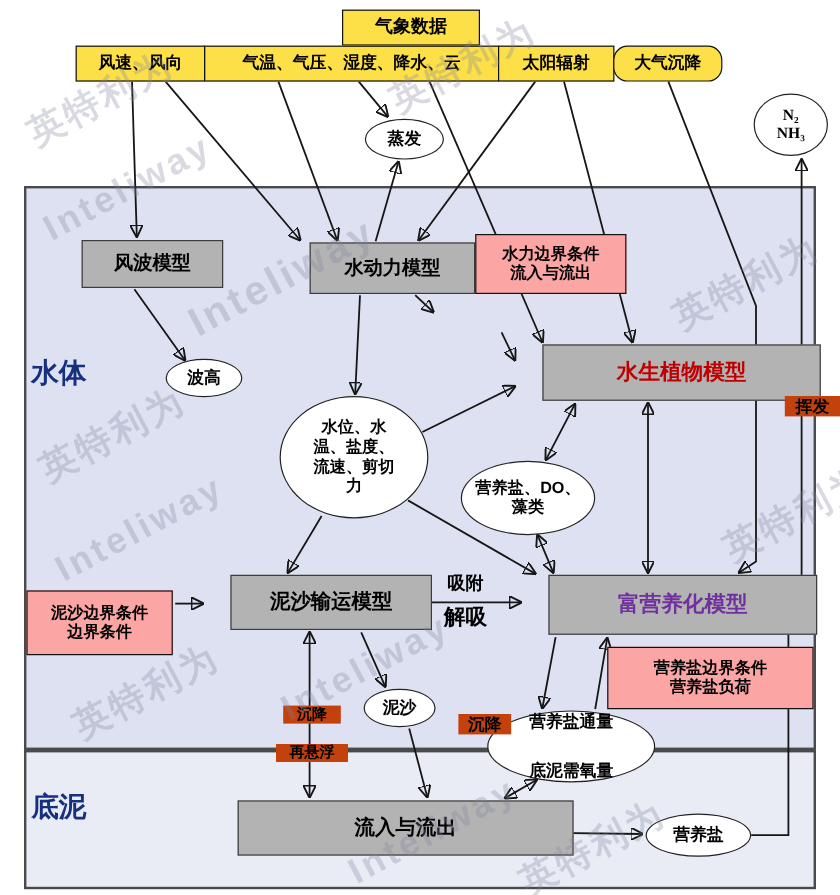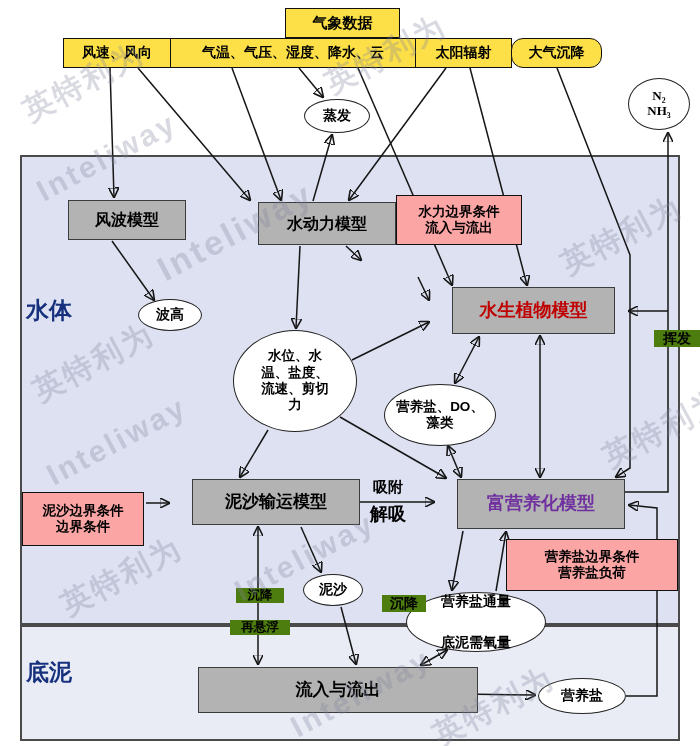--- a/index.html
+++ b/index.html
@@ -11,21 +11,21 @@
   svg.arrows{position:absolute;left:0;top:0;z-index:1;}
   svg.arrows line, svg.arrows path{stroke:#161616;stroke-width:1.5;fill:none;}
   .gbox,.wbox,.tbox,.ell,.lbl{position:absolute;box-sizing:border-box;display:flex;
         align-items:center;justify-content:center;text-align:center;z-index:2;line-height:1.22;font-weight:bold;}
   .gbox{background:#b3b3b3;border:1.8px solid #3c3c3c;font-weight:bold;font-size:16px;margin-left:20px;}
   .wbox{background:#fca5a5;border:1.6px solid #111;font-weight:bold;font-size:13.5px;flex-direction:column;}
   .tbox{background:#fde047;border:1.6px solid #111;font-weight:bold;font-size:14px;}
   .ell{background:#fff;border:1.6px solid #222;border-radius:50%;font-size:14px;flex-direction:column;}
   .lbl{z-index:3;}
   .seclabel{font-size:23px;font-weight:bold;color:#16307e;justify-content:flex-start;}
-  .onwater{background:#4d7c0f;padding:0 2px;}
+  .onwater{background:#c2410c;padding:0 2px;}
   .wm{position:absolute;z-index:5;transform:rotate(-28deg);color:rgba(128,134,156,0.30);
       font-weight:bold;font-size:30px;letter-spacing:3px;pointer-events:none;white-space:nowrap;}
   .serif{font-family:"Liberation Serif","DejaVu Serif",serif;}
 </style>
 </head>
 <body>
 
 <div id="stage">
 
   <div id="water-zone" class="rect-zone"></div>
@@ -82,23 +82,23 @@
     <div>NH₃</div>
   </div>
 
   <div class="ell" style="left:304px;top:99px;width:66px;height:34px;">蒸发</div>
 
   <div class="lbl seclabel" style="left:26px;top:296px;">水体</div>
   <div class="lbl seclabel" style="left:26px;top:658px;">底泥</div>
 
   <div class="gbox" style="left:48px;top:200px;width:118px;height:40px;">风波模型</div>
   <div class="gbox" style="left:238px;top:202px;width:138px;height:43px;">水动力模型</div>
-  <div class="gbox" style="left:432px;top:287px;width:163px;height:47px;font-size:18px;color:#c00000;">水生植物模型</div>
+  <div class="gbox" style="left:432px;top:287px;width:232px;height:47px;font-size:18px;color:#c00000;">水生植物模型</div>
   <div class="gbox" style="left:172px;top:479px;width:168px;height:46px;font-size:17px;">泥沙输运模型</div>
-  <div class="gbox" style="left:437px;top:479px;width:168px;height:50px;font-size:18px;color:#7030a0;">富营养化模型</div>
+  <div class="gbox" style="left:437px;top:479px;width:224px;height:50px;font-size:18px;color:#7030a0;">富营养化模型</div>
   <div class="gbox" style="left:178px;top:667px;width:280px;height:46px;font-size:17px;">流入与流出</div>
 
   <div class="wbox" style="left:396px;top:195px;width:126px;height:50px;">
     <div>水力边界条件</div>
     <div>流入与流出</div>
   </div>
   <div class="wbox" style="left:22px;top:492px;width:122px;height:54px;">
     <div>泥沙边界条件</div>
     <div>边界条件</div>
   </div>

